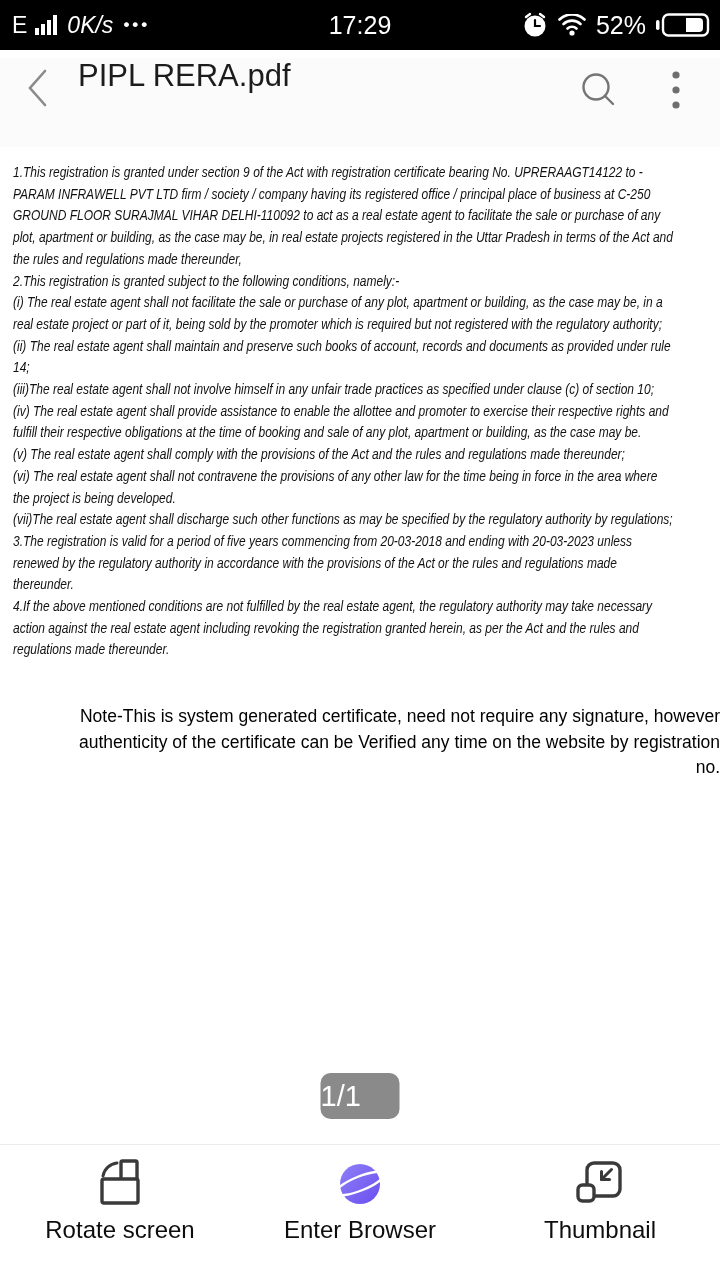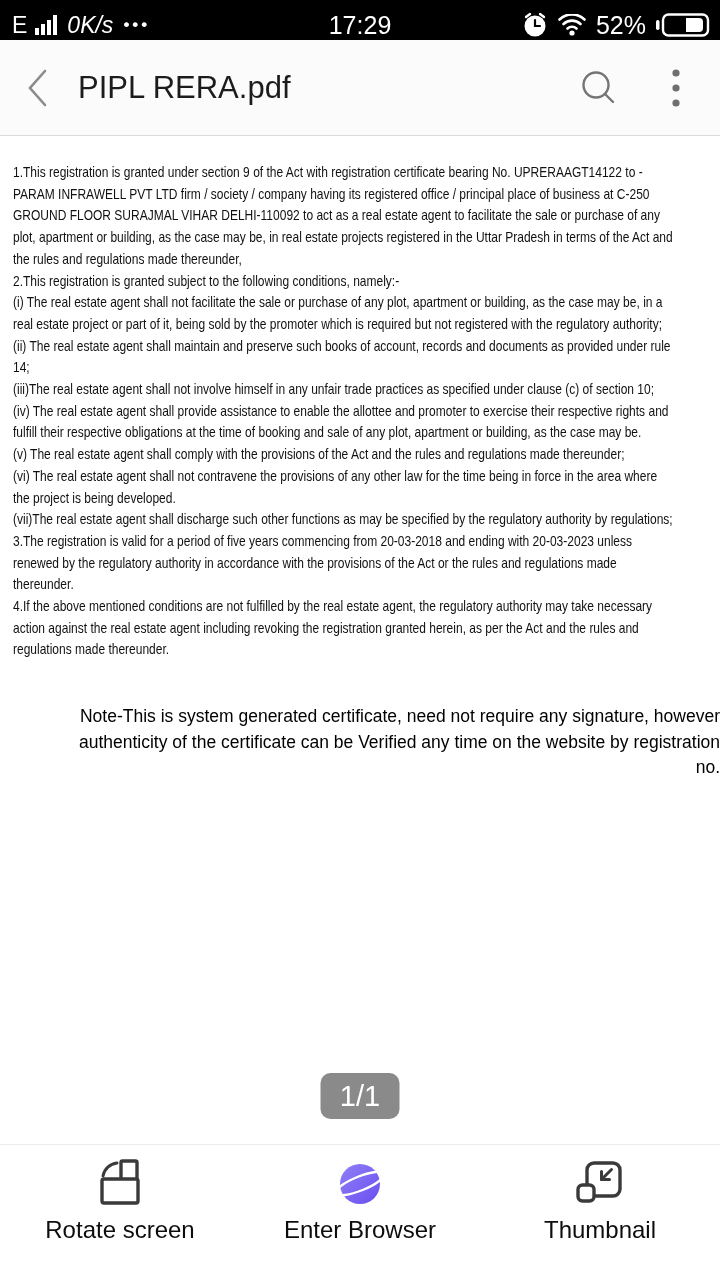--- a/index.html
+++ b/index.html
@@ -15,49 +15,49 @@
   }
   .sb-left{display:flex;align-items:center;gap:8px;padding-left:12px;}
   .sb-net-type{font-size:23px;color:#fff;}
   .sb-speed{font-size:23px;font-style:italic;}
   .sb-dots{font-size:17px;letter-spacing:3px;font-weight:bold;margin-left:2px;}
   .sb-time{position:absolute;left:50%;transform:translateX(-50%);font-size:25px;text-align:center;}
   .sb-right{position:absolute;right:10px;top:0;height:50px;display:flex;align-items:center;gap:10px;}
   .sb-batt-text{font-size:25px;}
   
   .header{
-    position:absolute;top:40px;left:0;width:720px;height:96px;background:#fbfbfb;
-    border-bottom:1px solid #d9d9d9;display:flex;align-items:center;box-sizing:border-box;
+    position:absolute;top:58px;left:0;width:720px;height:96px;background:#fbfbfb;
+    border-bottom:1px solid #d9d9d9;display:flex;align-items:flex-start;box-sizing:border-box;
   }
   .back-btn{width:60px;height:60px;display:flex;align-items:center;justify-content:center;margin-left:8px;}
   .header-title{font-size:31px;color:#1c1c1c;margin-left:10px;flex:1;white-space:nowrap;overflow:hidden;}
   .hdr-icon-btn{width:64px;height:64px;display:flex;align-items:center;justify-content:center;}
   .hdr-icons{display:flex;align-items:center;margin-right:12px;gap:14px;}
   
   .doc{
     position:absolute;top:147px;left:0;width:720px;height:1013px;background:#fff;
     padding-top:14px;box-sizing:border-box;color:#111;
   }
   .doc-headings{width:694px;margin-left:13px;}
   .h-line{
     font-size:15px;font-weight:bold;line-height:21.7px;text-align:center;white-space:nowrap;
     transform:scaleX(0.8);transform-origin:50% 50%;
   }
-  .doc-body{width:694px;margin-left:13px;}
+  .doc-body{width:694px;margin-left:13px;font-style:italic;}
   .b-line{
     font-size:15px;line-height:21.7px;white-space:nowrap;
     transform:scaleX(0.8);transform-origin:0 50%;
   }
   .doc-note{margin-left:21px;margin-top:44px;text-align:right;}
   .n-line{font-size:17.5px;line-height:25.5px;white-space:nowrap;color:#000;}
   
   .page-badge{
     position:absolute;top:1073px;left:50%;transform:translateX(-50%);
     width:79px;height:46px;background:#8a8a8a;border-radius:10px;
-    display:flex;align-items:center;justify-content:center;
+    display:flex;align-items:center;
     color:#fff;font-size:29px;
   }
   
   .bottombar{
     position:absolute;bottom:16px;left:0;width:720px;height:120px;background:#fff;
     border-top:1px solid #ececec;display:flex;box-sizing:border-box;
   }
   .bb-item{
     flex:1;display:flex;flex-direction:column;align-items:center;justify-content:flex-start;
     padding-top:10px;cursor:pointer;

